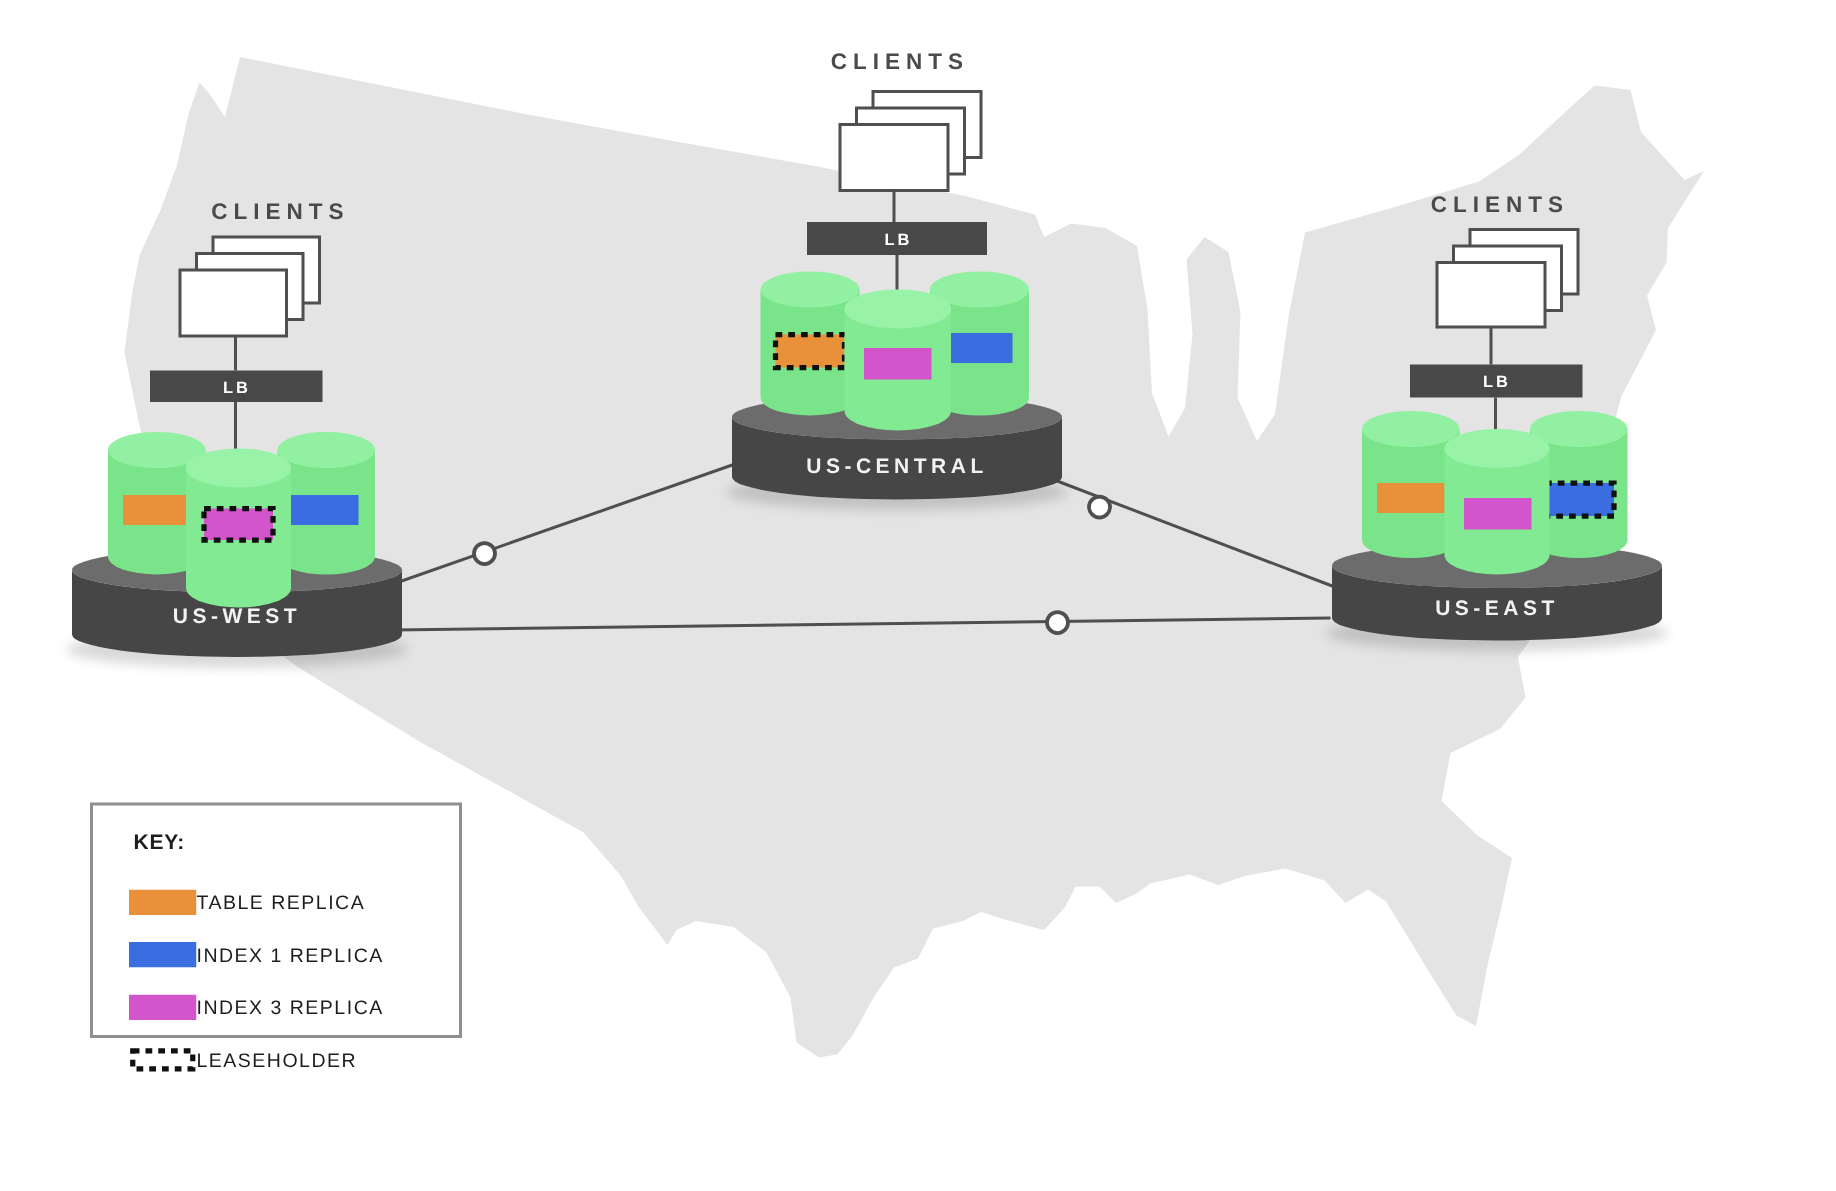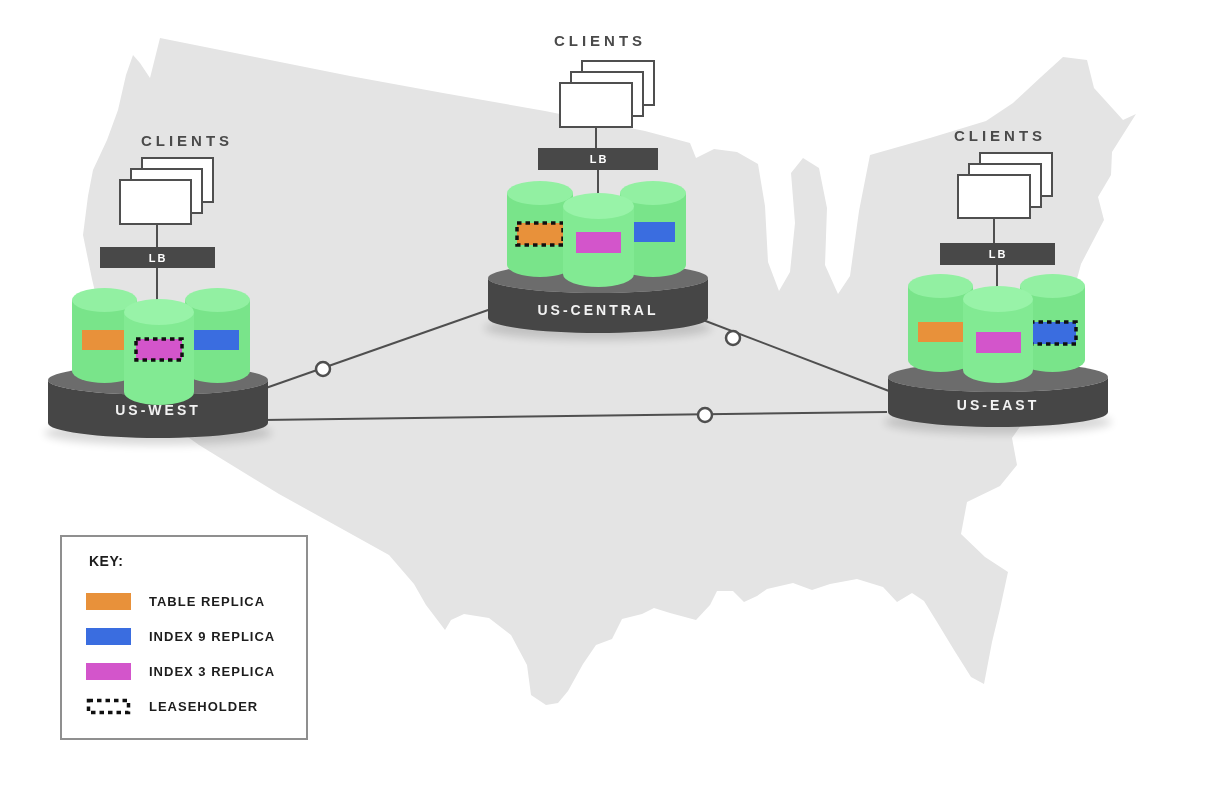--- a/index.html
+++ b/index.html
@@ -16,28 +16,28 @@
   
   .connector   { stroke:#4f4f4f; stroke-width:2; fill:none; }
   .node-circle { stroke:#4f4f4f; stroke-width:2.5; }
   .client-card { stroke:#4f4f4f; stroke-width:2; }
   .drop-link   { stroke:#4f4f4f; stroke-width:2; }
   .lease       { stroke:#101010; stroke-width:3.5; stroke-dasharray:4.5 4; }
   .platform-shadow { fill:#000000; opacity:0.15; filter:url(#blur4); }
 
   
   .legend {
-    position:absolute; left:60px; top:535px; width:248px; height:205px;
+    position:absolute; left:60px; top:535px; width:248px; height:157px;
     box-sizing:border-box; background:#ffffff; border:2px solid #8f8f8f;
     padding:16px 0 0 24px;
   }
   .legend-title { font-weight:bold; font-size:14px; letter-spacing:0.5px; color:#1d1d1d; margin:0 0 24px 3px; }
   .legend-row { display:flex; align-items:center; height:17px; margin-bottom:18px; }
   .legend-row svg { display:block; flex:0 0 45px; }
-  .legend-label { font-weight:bold; font-size:13px; letter-spacing:1px; color:#1d1d1d; margin-left:18px; white-space:nowrap; }
+  .legend-label { font-weight:normal; font-size:13px; letter-spacing:1px; color:#1d1d1d; margin-left:0; white-space:nowrap; }
   .lease-swatch { fill:none; stroke:#101010; stroke-width:3.5; stroke-dasharray:4.5 4; }
 </style>
 </head>
 <body>
 
 <div class="stage">
   <svg width="1224" height="794" viewBox="0 0 1224 794">
     <defs>
       <filter id="blur4" x="-50%" y="-50%" width="200%" height="200%">
         <feGaussianBlur stdDeviation="4"></feGaussianBlur>
@@ -187,21 +187,21 @@
       <svg width="45" height="17">
           <rect width="45" height="17" fill="#e8913a"></rect>
         </svg>
       <span class="legend-label">TABLE REPLICA</span>
     </div>
 
     <div class="legend-row">
       <svg width="45" height="17">
           <rect width="45" height="17" fill="#3a6de0"></rect>
         </svg>
-      <span class="legend-label">INDEX 9 REPLICA</span>
+      <span class="legend-label">INDEX 1 REPLICA</span>
     </div>
 
     <div class="legend-row">
       <svg width="45" height="17">
           <rect width="45" height="17" fill="#d355cb"></rect>
         </svg>
       <span class="legend-label">INDEX 3 REPLICA</span>
     </div>
 
     <div class="legend-row">

